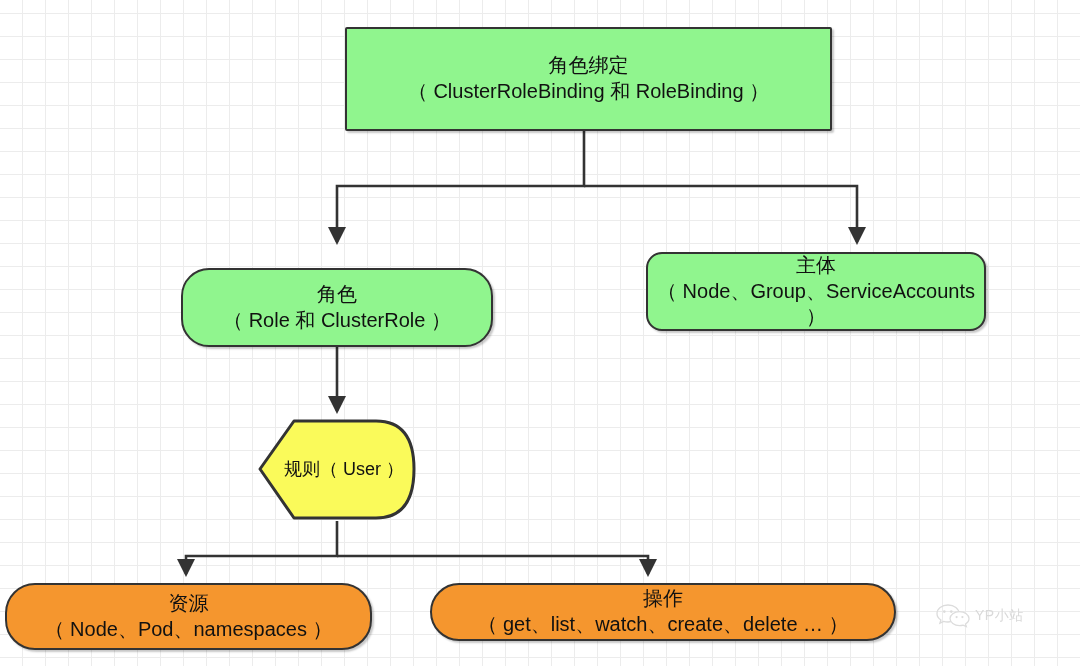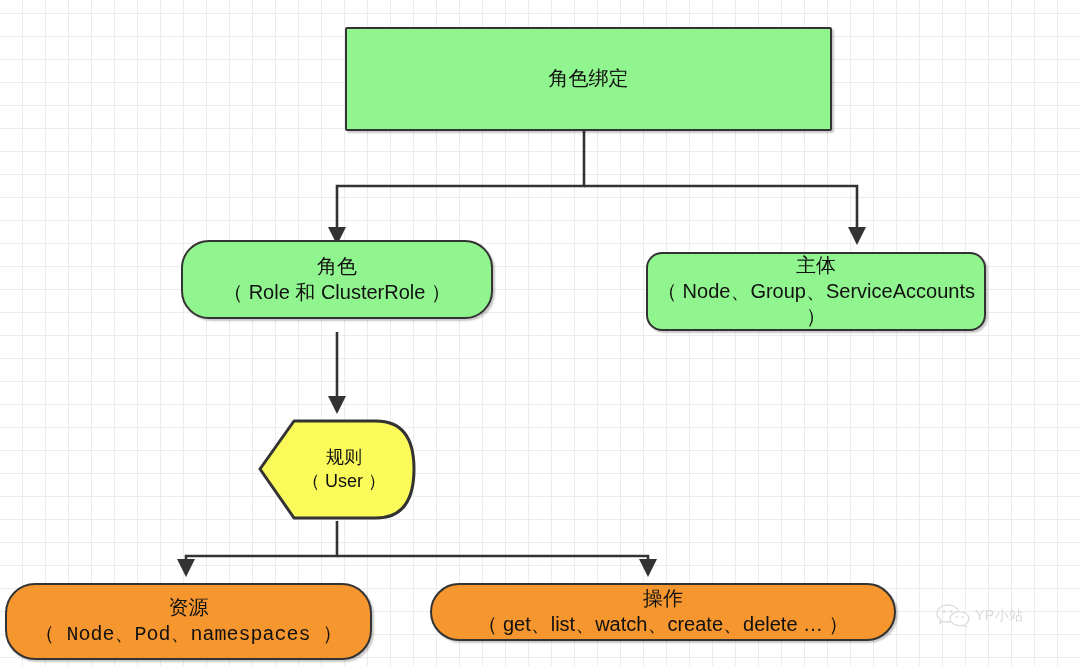--- a/index.html
+++ b/index.html
@@ -39,50 +39,49 @@
   .node .l1{font-size:20px;}
   .node .l2{font-size:20px;}
   .green{background:#90F58E;}
   .orange{background:#F5962E;}
 
   #node-rolebinding{
     left:345px;top:27px;width:487px;height:104px;
     border-radius:2px;
   }
   #node-role{
-    left:181px;top:240px;width:312px;height:79px;
+    left:181px;top:268px;width:312px;height:79px;
     border-radius:28px;
   }
   #node-subject{
     left:646px;top:252px;width:340px;height:79px;
     border-radius:16px;
   }
   #node-resource{
-    left:5px;top:583px;width:367px;height:77px;
+    left:5px;top:583px;width:367px;height:67px;
     border-radius:30px;
-    font-family:Liberation Mono, monospace;
   }
   #node-verb{
     left:430px;top:583px;width:466px;height:58px;
     border-radius:30px;
     text-align:right;
   }
 
   
   #node-rule{
     left:258px;top:419px;width:158px;height:101px;
     border:none;
     background:transparent;
     box-shadow:none;
   }
   #node-rule .shape{position:absolute;left:0;top:0;width:158px;height:101px;}
   #node-rule .label{
     position:relative;
     width:100%;height:100%;
-    display:flex;flex-direction:column;
+    display:flex;flex-direction:row;
     align-items:center;justify-content:center;
     padding-left:14px;
     box-sizing:border-box;
     font-size:18px;line-height:1.3;color:#111;
   }
 
   .watermark{
     position:absolute;
     left:936px;top:602px;
     display:flex;align-items:center;gap:5px;
@@ -119,20 +118,21 @@
     <g>
       <path d="M 337 521 L 337 556 L 186 556 L 186 574" fill="none" stroke="#333333" stroke-width="2.6" marker-end="url(#arrow)"></path>
     </g>
     <g>
       <path d="M 337 556 L 648 556 L 648 574" fill="none" stroke="#333333" stroke-width="2.6" marker-end="url(#arrow)"></path>
     </g>
   </svg>
 
   <div class="node green" id="node-rolebinding">
     <div class="l1">角色绑定</div>
+    <div class="l2">（ ClusterRoleBinding 和 RoleBinding ）</div>
   </div>
 
   <div class="node green" id="node-role">
     <div class="l1">角色</div>
     <div class="l2">（ Role 和 ClusterRole ）</div>
   </div>
 
   <div class="node green" id="node-subject">
     <div class="l1">主体</div>
     <div class="l2">（ Node、Group、ServiceAccounts ）</div>

